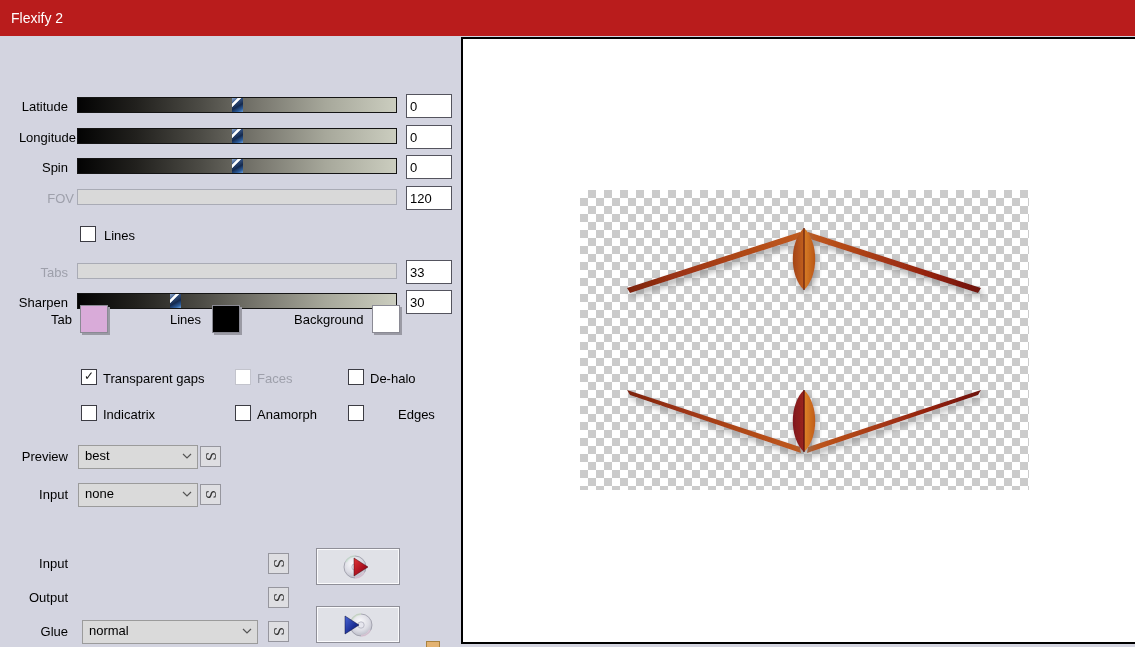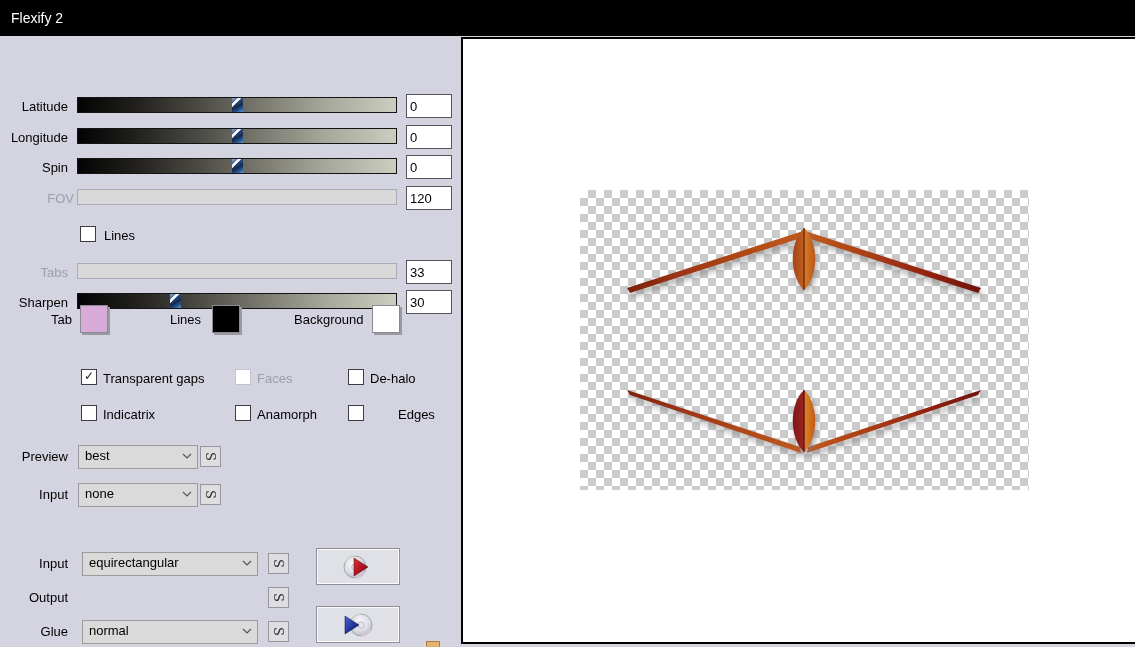--- a/index.html
+++ b/index.html
@@ -1,20 +1,20 @@
 <!DOCTYPE html>
 <html><head>
 <meta charset="utf-8">
 <style>
   html,body{margin:0;padding:0;background:#d3d4e0;}
   #app{position:relative;width:1135px;height:647px;overflow:hidden;
        background:#d3d4e0;font-family:"Liberation Sans",sans-serif;font-size:13px;color:#000;}
 
   
-  .titlebar{position:absolute;left:0;top:0;width:1135px;height:36px;background:#000000;}
+  .titlebar{position:absolute;left:0;top:0;width:1135px;height:36px;background:#b91c1c;}
   .titlebar .title{position:absolute;left:11px;top:0;line-height:36px;color:#fff;font-size:14px;}
 
   
   .abs{position:absolute;}
 
   
   .rlabel{position:absolute;text-align:right;color:#000;}
   .rlabel.dis{color:#9ea0ab;}
 
   
@@ -75,21 +75,21 @@
   </div>
 
   <div class="abs" style="left:0;top:36px;width:460px;height:611px;">
 
     <span class="rlabel" style="left:0;top:63px;width:68px;">Latitude</span>
     <div class="track" style="top:61px;">
       <span class="thumb" style="left:154px;"></span>
     </div>
     <input class="valbox" style="top: 58px;" value="0">
 
-    <span class="rlabel" style="left:0;top:94px;width:68px;">Longitude</span>
+    <span class="rlabel" style="left:8px;top:94px;width:68px;">Longitude</span>
     <div class="track" style="top:92px;">
       <span class="thumb" style="left:154px;"></span>
     </div>
     <input class="valbox" style="top: 89px;" value="0">
 
     <span class="rlabel" style="left:0;top:124px;width:68px;">Spin</span>
     <div class="track" style="top:122px;">
       <span class="thumb" style="left:154px;"></span>
     </div>
     <input class="valbox" style="top: 119px;" value="0">
@@ -154,26 +154,20 @@
       <span>none</span>
       <svg class="chev" width="10" height="6" viewBox="0 0 10 6">
           <polyline points="1,1 5,5 9,1" fill="none" stroke="#555" stroke-width="1.2"></polyline>
         </svg>
     </div>
     <div class="sbtn" style="left:200px;top:448px;">
       <span class="sgl">S</span>
     </div>
 
     <span class="rlabel" style="left:0;top:520px;width:68px;">Input</span>
-    <div class="dd" style="left:82px;top:516px;width:150px;">
-      <span>equirectangular</span>
-      <svg class="chev" width="10" height="6" viewBox="0 0 10 6">
-          <polyline points="1,1 5,5 9,1" fill="none" stroke="#555" stroke-width="1.2"></polyline>
-        </svg>
-    </div>
     <div class="sbtn" style="left:268px;top:517px;">
       <span class="sgl">S</span>
     </div>
 
     <span class="rlabel" style="left:0;top:554px;width:68px;">Output</span>
     <div class="sbtn" style="left:268px;top:551px;">
       <span class="sgl">S</span>
     </div>
 
     <span class="rlabel" style="left:0;top:588px;width:68px;">Glue</span>

